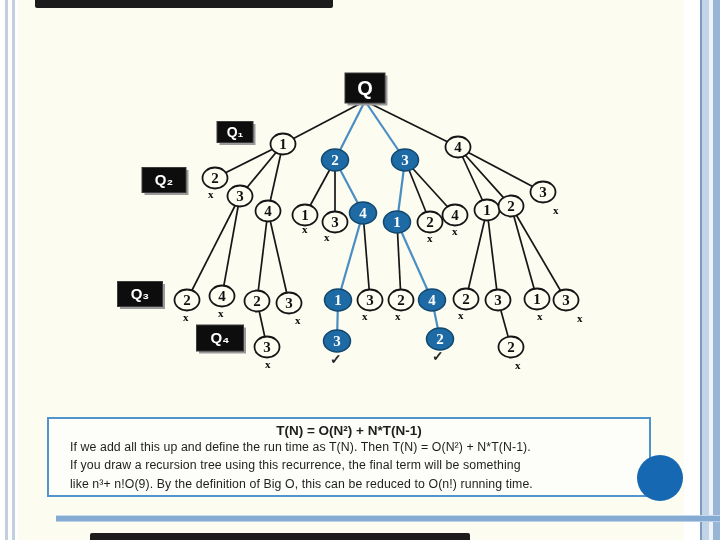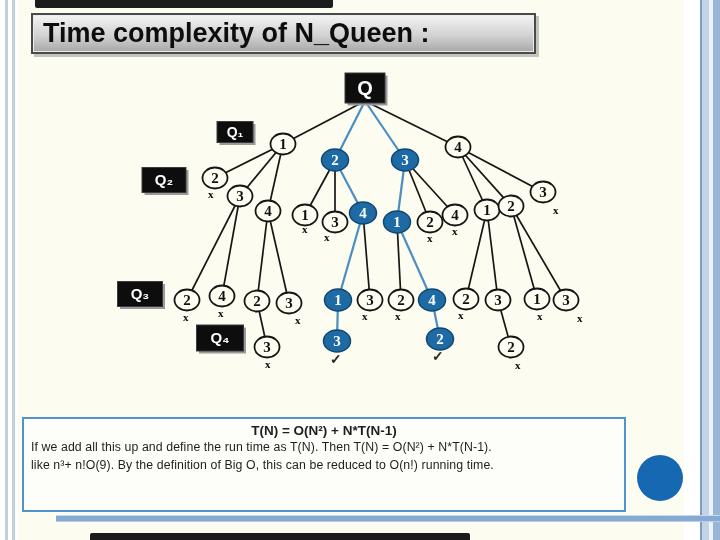--- a/index.html
+++ b/index.html
@@ -16,45 +16,42 @@
     background:linear-gradient(180deg,#c7d9ec 0 1px,#86abd3 1px 6px,#b9cfe6 6px 7px);}
   .top-bar{position:absolute;left:35px;top:0;width:298px;height:8px;background:#1c1c1c;border-radius:0 0 2px 2px;}
   .bottom-bar{position:absolute;left:90px;top:533px;width:380px;height:7px;background:#1c1c1c;border-radius:2px 2px 0 0;}
   .title-box{position:absolute;left:31px;top:13px;width:505px;height:41px;
     border:2px solid #4a4a4a;box-sizing:border-box;
     background:linear-gradient(180deg,#f4f4f4 0%,#d2d2d2 55%,#a8a8a8 100%);
     box-shadow:3px 3px 0 rgba(130,130,130,.45), inset 0 0 0 1px #ececec;
     line-height:37px;padding-left:10px;font-size:27px;font-weight:bold;color:#0d0d0d;
     white-space:nowrap;}
   #tree-svg{position:absolute;left:0;top:0;width:720px;height:540px;}
-  .note-box{position:absolute;left:22px;top:417px;width:604px;height:95px;
+  .note-box{position:absolute;left:47px;top:417px;width:604px;height:80px;
     border:2px solid #4f94cd;box-sizing:border-box;background:#fdfdfa;
     color:#1e1e1e;}
   .note-heading{text-align:center;font-weight:bold;font-size:13.5px;margin-top:4px;}
-  .note-line{font-size:12.3px;line-height:1.5;padding:0 7px;letter-spacing:0.1px;}
+  .note-line{font-size:12.3px;line-height:1.5;padding:0 7px;letter-spacing:0.1px;margin-left:14px;}
   .note-line:first-of-type{margin-top:2px;}
   .blue-dot{position:absolute;left:637px;top:455px;width:46px;height:46px;border-radius:50%;
     background:#1668b3;}
 </style>
 </head>
 <body>
 
 <div class="stage">
   <div class="slide-bg"></div>
   <div class="left-rail r1"></div>
   <div class="left-rail r2"></div>
   <div class="right-margin"></div>
   <div class="right-strip"></div>
   <div class="bottom-strip"></div>
   <div class="top-bar"></div>
   <div class="bottom-bar"></div>
 
-  <div class="title-box">
-    <span>Time complexity of N_Queen :</span>
-  </div>
 
   <svg id="tree-svg" viewBox="0 0 720 540">
       <line x1="365" y1="101" x2="283" y2="144" stroke="#161616" stroke-width="1.7"></line>
       <line x1="365" y1="101" x2="335" y2="160" stroke="#4a8ec2" stroke-width="2.2"></line>
       <line x1="365" y1="101" x2="405" y2="160" stroke="#4a8ec2" stroke-width="2.2"></line>
       <line x1="365" y1="101" x2="458" y2="147" stroke="#161616" stroke-width="1.7"></line>
       <line x1="283" y1="144" x2="215" y2="178" stroke="#161616" stroke-width="1.7"></line>
       <line x1="283" y1="144" x2="240" y2="196" stroke="#161616" stroke-width="1.7"></line>
       <line x1="283" y1="144" x2="268" y2="211" stroke="#161616" stroke-width="1.7"></line>
       <line x1="335" y1="160" x2="305" y2="215" stroke="#161616" stroke-width="1.7"></line>
@@ -177,17 +174,18 @@
       <text x="440" y="344" text-anchor="middle" font-size="15" font-weight="bold" fill="#ffffff" font-family="&quot;Liberation Serif&quot;,serif">2</text>
       <text x="432" y="361" font-size="14" font-weight="bold" fill="#2a2a2a">✓</text>
       <ellipse cx="511" cy="347" rx="12.5" ry="10.5" fill="#fdfdf2" stroke="#151515" stroke-width="1.8"></ellipse>
       <text x="511" y="352" text-anchor="middle" font-size="15" font-weight="bold" fill="#101010" font-family="&quot;Liberation Serif&quot;,serif">2</text>
       <text x="515" y="369" font-size="11" font-weight="bold" fill="#0a0a0a" font-family="&quot;Liberation Serif&quot;,serif">x</text>
     </svg>
 
   <div class="note-box">
     <div class="note-heading">T(N) = O(N²) + N*T(N-1)</div>
     <div class="note-line">If we add all this up and define the run time as T(N). Then T(N) = O(N²) + N*T(N-1).</div>
+    <div class="note-line">If you draw a recursion tree using this recurrence, the final term will be something</div>
     <div class="note-line">like n³+ n!O(9). By the definition of Big O, this can be reduced to O(n!) running time.</div>
   </div>
 
   <div class="blue-dot"></div>
 </div>
 
 </body></html>

